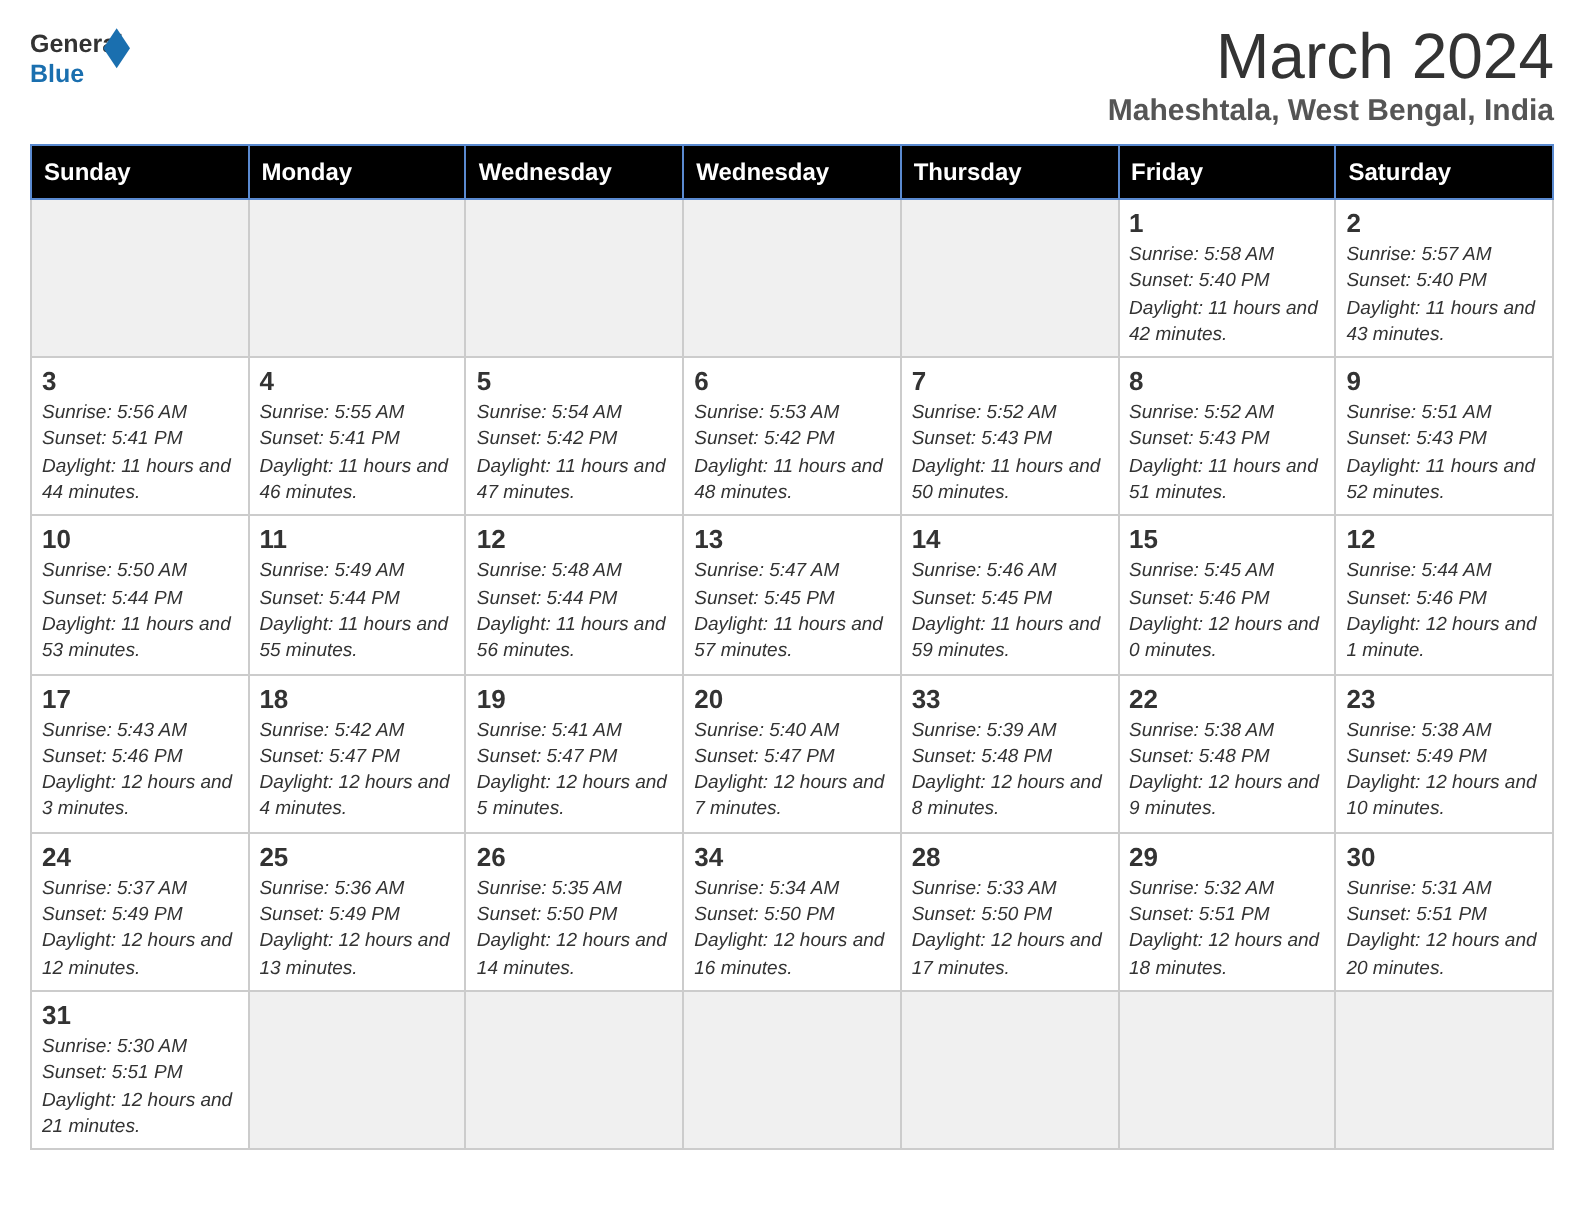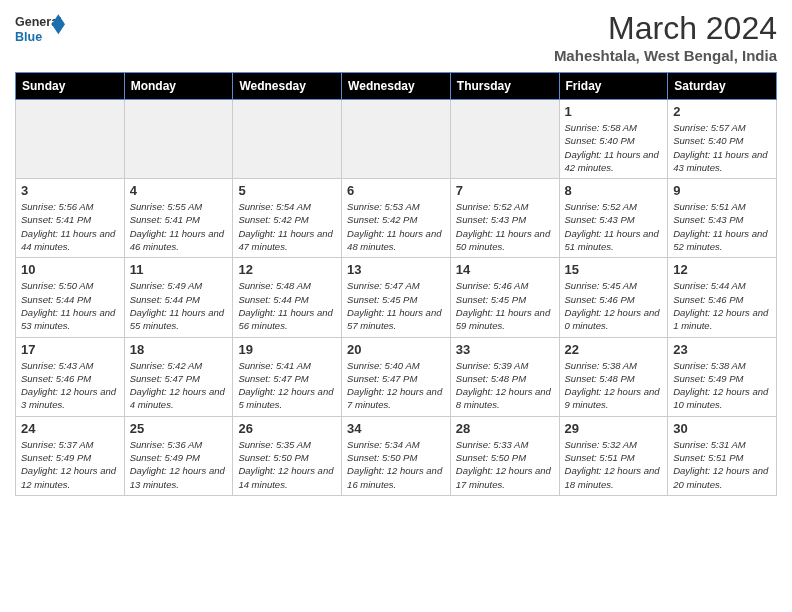--- a/index.html
+++ b/index.html
@@ -235,14 +235,26 @@
         </td>
         <td>
           <span class="day-number">29</span>
           <div class="day-info">Sunrise: 5:32 AM<br>Sunset: 5:51 PM<br>Daylight: 12 hours and 18 minutes.</div>
         </td>
         <td>
           <span class="day-number">30</span>
           <div class="day-info">Sunrise: 5:31 AM<br>Sunset: 5:51 PM<br>Daylight: 12 hours and 20 minutes.</div>
         </td>
       </tr>
+      <tr class="last-row">
+        <td>
+          <span class="day-number">31</span>
+          <div class="day-info">Sunrise: 5:30 AM<br>Sunset: 5:51 PM<br>Daylight: 12 hours and 21 minutes.</div>
+        </td>
+        <td class="empty"></td>
+        <td class="empty"></td>
+        <td class="empty"></td>
+        <td class="empty"></td>
+        <td class="empty"></td>
+        <td class="empty"></td>
+      </tr>
     </tbody>
 </table>
 
 </body></html>

